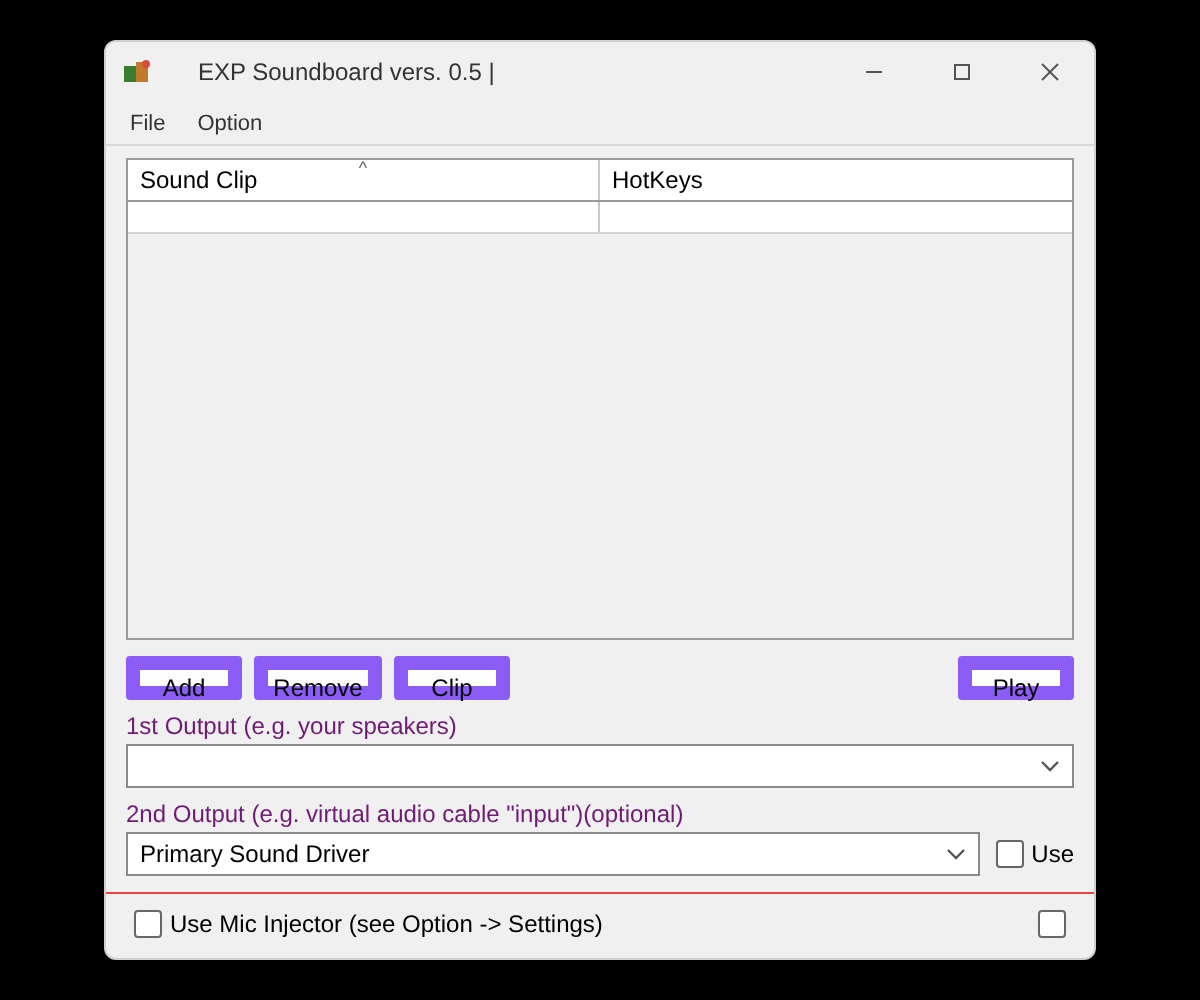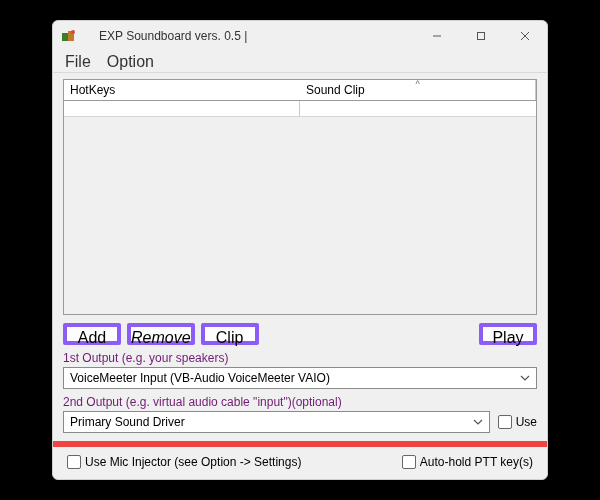--- a/index.html
+++ b/index.html
@@ -4,44 +4,44 @@
 <style>
   * { box-sizing: border-box; font-family: "Segoe UI", Tahoma, sans-serif; }
   body { margin: 0; background: #000; width: 600px; height: 500px; display: flex; align-items: center; justify-content: center; }
   .window { width: 496px; height: 460px; background: #f0f0f0; border: 1px solid #cfcfcf; border-radius: 6px; display: flex; flex-direction: column; box-shadow: 0 2px 8px rgba(0,0,0,0.3); overflow: hidden; }
   .titlebar { height: 30px; background: #f0f0f0; display: flex; align-items: center; padding: 0 0 0 8px; }
   .app-icon { width: 16px; height: 16px; display:inline-block; }
   .title { font-size: 12px; color: #333; margin-left: 22px; flex: 1; }
   .winbtns { display: flex; }
   .winbtn { width: 44px; height: 30px; display:flex; align-items:center; justify-content:center; color:#333; font-size:13px; }
   .winbtn svg { stroke:#555; stroke-width:1; fill:none; }
-  .menubar { height: 22px; background:#f0f0f0; display:flex; align-items:center; padding:0 4px; font-size:16px; color:#333; border-bottom:1px solid #d9d9d9; }
+  .menubar { height: 22px; background:#f0f0f0; display:flex; align-items:center; padding:0 4px; font-size:11px; color:#333; border-bottom:1px solid #d9d9d9; }
   .menuitem { padding:2px 8px; }
   .content { flex:1; padding:6px 10px 8px 10px; display:flex; flex-direction:column; }
   .tablehead { display:flex; border:1px solid #9a9a9a; background:#fff; }
   .th { font-size:12px; padding:3px 6px; border-right:1px solid #c9c9c9; position:relative; }
   .th-sound { width:50%; }
   .th-hot { flex:1; border-right:none; }
   .sort-caret { position:absolute; top:-1px; left:50%; transform:translateX(-50%); font-size:9px; color:#666; }
   .tablebody { flex:1; border:1px solid #9a9a9a; border-top:none; background:#f0f0f0; position:relative; }
   
   .emptyrow { height:16px; background:#fff; border-bottom:1px solid #d4d4d4; display:flex; }
   .emptyrow div:first-child{ width:50%; border-right:1px solid #c9c9c9;}
   .btnrow { display:flex; gap:6px; margin-top:8px; }
   .btnrow .spacer { flex:1; }
-  button.win { background:#fdfdfd; border:4px solid #8b5cf6; padding:2px 0; font-size:16px; min-width:58px; height:22px; border-radius:2px; }
-  button.win.wide { min-width:64px;font-style:italic; }
+  button.win { background:#fdfdfd; border:7px solid #8b5cf6; padding:2px 0; font-size:12px; min-width:58px; height:22px; border-radius:2px; }
+  button.win.wide { min-width:64px; }
   .label { font-size:12px; color:#701a75; margin-top:6px; }
   .selectrow { display:flex; gap:8px; align-items:center; margin-top:2px; }
   .select { flex:1; background:#fff; border:1px solid #8a8a8a; height:22px; display:flex; align-items:center; padding:0 6px; font-size:12px; position:relative; }
   .select .chev { position:absolute; right:6px; top:4px; }
   .chev svg{ stroke:#555; fill:none; stroke-width:1.2;}
   .checkrow { display:flex; align-items:center; gap:4px; font-size:12px;justify-content:space-between; }
   .checkbox { width:14px; height:14px; border:1px solid #666; border-radius:2px; background:#fff; display:inline-block; }
-  .bottombar { border-top:6px solid #ef4444; margin:8px -10px -8px -10px; padding:8px 14px 10px 14px; display:flex; justify-content:space-between; }
+  .bottombar { border-top:1px solid #ef4444; margin:8px -10px -8px -10px; padding:8px 14px 10px 14px; display:flex; justify-content:space-between; }
 </style>
 </head>
 <body>
 
 <div class="window">
 
   <div class="titlebar">
     <span class="app-icon">
       <svg viewBox="0 0 16 16">
           <rect x="1" y="5" width="6" height="8" fill="#3a7d2e"></rect>
@@ -71,47 +71,46 @@
   </div>
 
   <div class="menubar">
     <div class="menuitem">File</div>
     <div class="menuitem">Option</div>
   </div>
 
   <div class="content">
 
     <div class="tablehead">
-      <div class="th th-hot">
-        <span>HotKeys</span>
-      </div>
       <div class="th th-sound">
         <span>Sound Clip</span>
         <span class="sort-caret">^</span>
+      </div>
+      <div class="th th-hot">
+        <span>HotKeys</span>
       </div>
     </div>
     <div class="tablebody">
       <div class="emptyrow">
           <div></div>
           <div></div>
         </div>
     </div>
 
     <div class="btnrow">
       <button class="win">Add</button>
       <button class="win wide">Remove</button>
       <button class="win">Clip</button>
       <div class="spacer"></div>
       <button class="win">Play</button>
     </div>
 
     <div class="label">1st Output (e.g. your speakers)</div>
     <div class="selectrow">
       <div class="select">
-        <span>VoiceMeeter Input (VB-Audio VoiceMeeter VAIO)</span>
         <span class="chev"><svg width="10" height="10">
               <polyline points="1,3 5,7 9,3"></polyline>
             </svg></span>
       </div>
     </div>
 
     <div class="label">2nd Output (e.g. virtual audio cable "input")(optional)</div>
     <div class="selectrow">
       <div class="select">
         <span>Primary Sound Driver</span>
@@ -125,18 +124,17 @@
       </div>
     </div>
 
     <div class="bottombar">
       <div class="checkrow">
         <span class="checkbox"></span>
         <span>Use Mic Injector (see Option -&gt; Settings)</span>
       </div>
       <div class="checkrow">
         <span class="checkbox"></span>
-        <span>Auto-hold PTT key(s)</span>
       </div>
     </div>
 
   </div>
 </div>
 
 </body></html>

